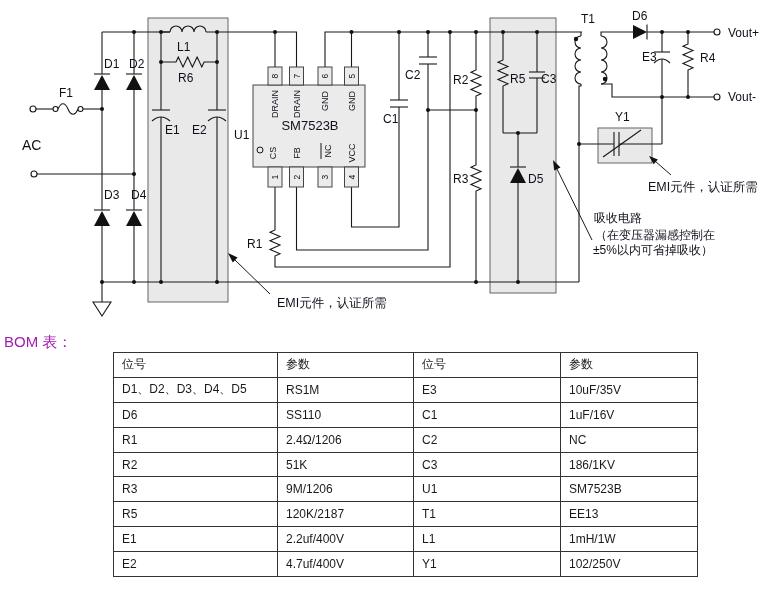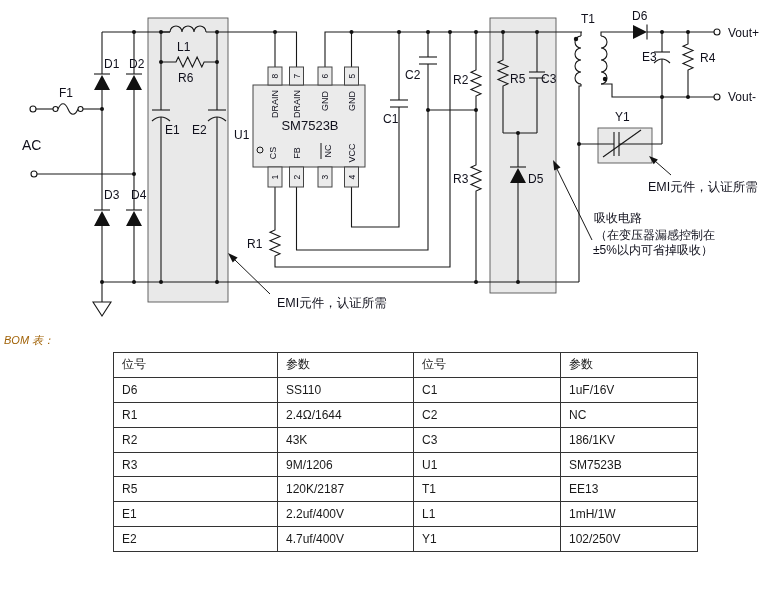--- a/index.html
+++ b/index.html
@@ -6,21 +6,21 @@
   .stage{position:relative;width:771px;height:607px;background:#ffffff;overflow:hidden;
          font-family:"Liberation Sans",sans-serif;color:#111;}
   svg text{fill:#10101c;}
   .lbl{font-size:12px;}
   .lbl-big{font-size:14px;}
   .lbl-ic{font-size:13px;}
   .pin-num{font-size:8.5px;}
   .pin-name{font-size:9px;}
   .ann{font-size:12.5px;}
   .ann-cn{font-size:12px;}
-  .bom-title{position:absolute;left:4px;top:333px;font-size:11px;color:#a16207;font-style:italic;}
+  .bom-title{position:absolute;left:4px;top:333px;font-size:15px;color:#a21caf;}
   table.bom{position:absolute;left:113px;top:352px;border-collapse:collapse;
             table-layout:fixed;font-size:12px;color:#1a1a1a;border-radius:22px;}
   table.bom td{border:1px solid #333;height:23.9px;padding:0 0 0 8px;vertical-align:middle;
                white-space:nowrap;overflow:hidden;}
   td.c1{width:155px;} td.c2{width:127px;} td.c3{width:138px;} td.c4{width:128px;}
 </style>
 </head>
 <body>
 
 <div class="stage">
@@ -267,34 +267,40 @@
 
   <table class="bom">
     <tbody>
       <tr>
         <td class="c1">位号</td>
         <td class="c2">参数</td>
         <td class="c3">位号</td>
         <td class="c4">参数</td>
       </tr>
       <tr>
+        <td class="c1">D1、D2、D3、D4、D5</td>
+        <td class="c2">RS1M</td>
+        <td class="c3">E3</td>
+        <td class="c4">10uF/35V</td>
+      </tr>
+      <tr>
         <td class="c1">D6</td>
         <td class="c2">SS110</td>
         <td class="c3">C1</td>
         <td class="c4">1uF/16V</td>
       </tr>
       <tr>
         <td class="c1">R1</td>
-        <td class="c2">2.4Ω/1644</td>
+        <td class="c2">2.4Ω/1206</td>
         <td class="c3">C2</td>
         <td class="c4">NC</td>
       </tr>
       <tr>
         <td class="c1">R2</td>
-        <td class="c2">43K</td>
+        <td class="c2">51K</td>
         <td class="c3">C3</td>
         <td class="c4">186/1KV</td>
       </tr>
       <tr>
         <td class="c1">R3</td>
         <td class="c2">9M/1206</td>
         <td class="c3">U1</td>
         <td class="c4">SM7523B</td>
       </tr>
       <tr>

